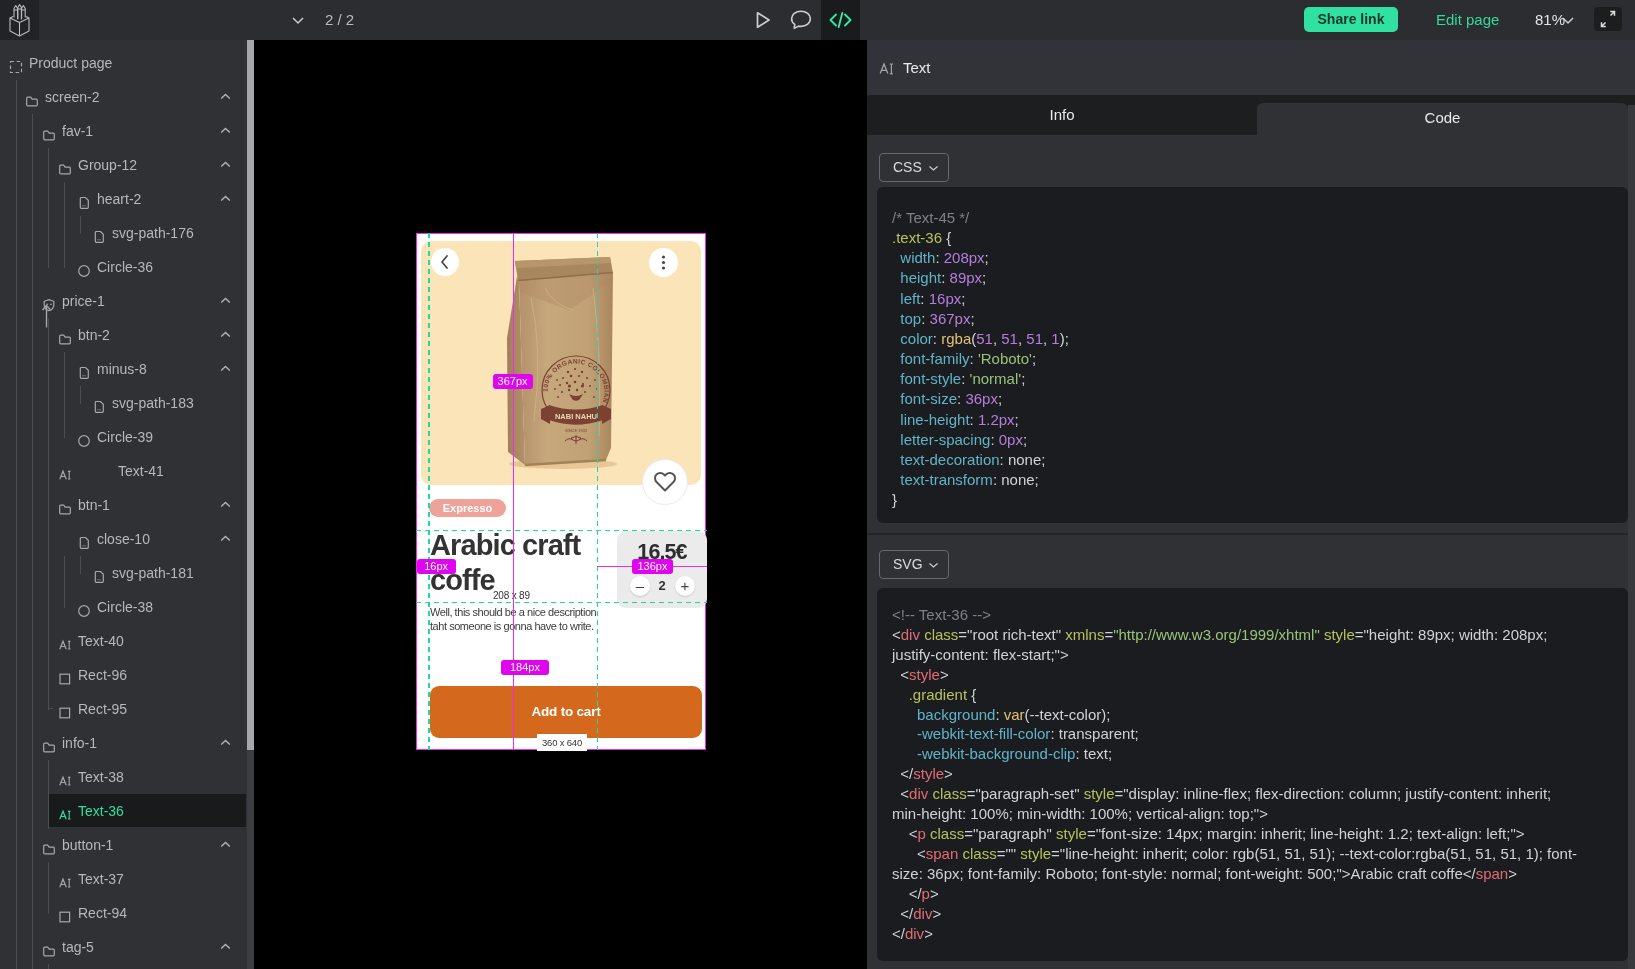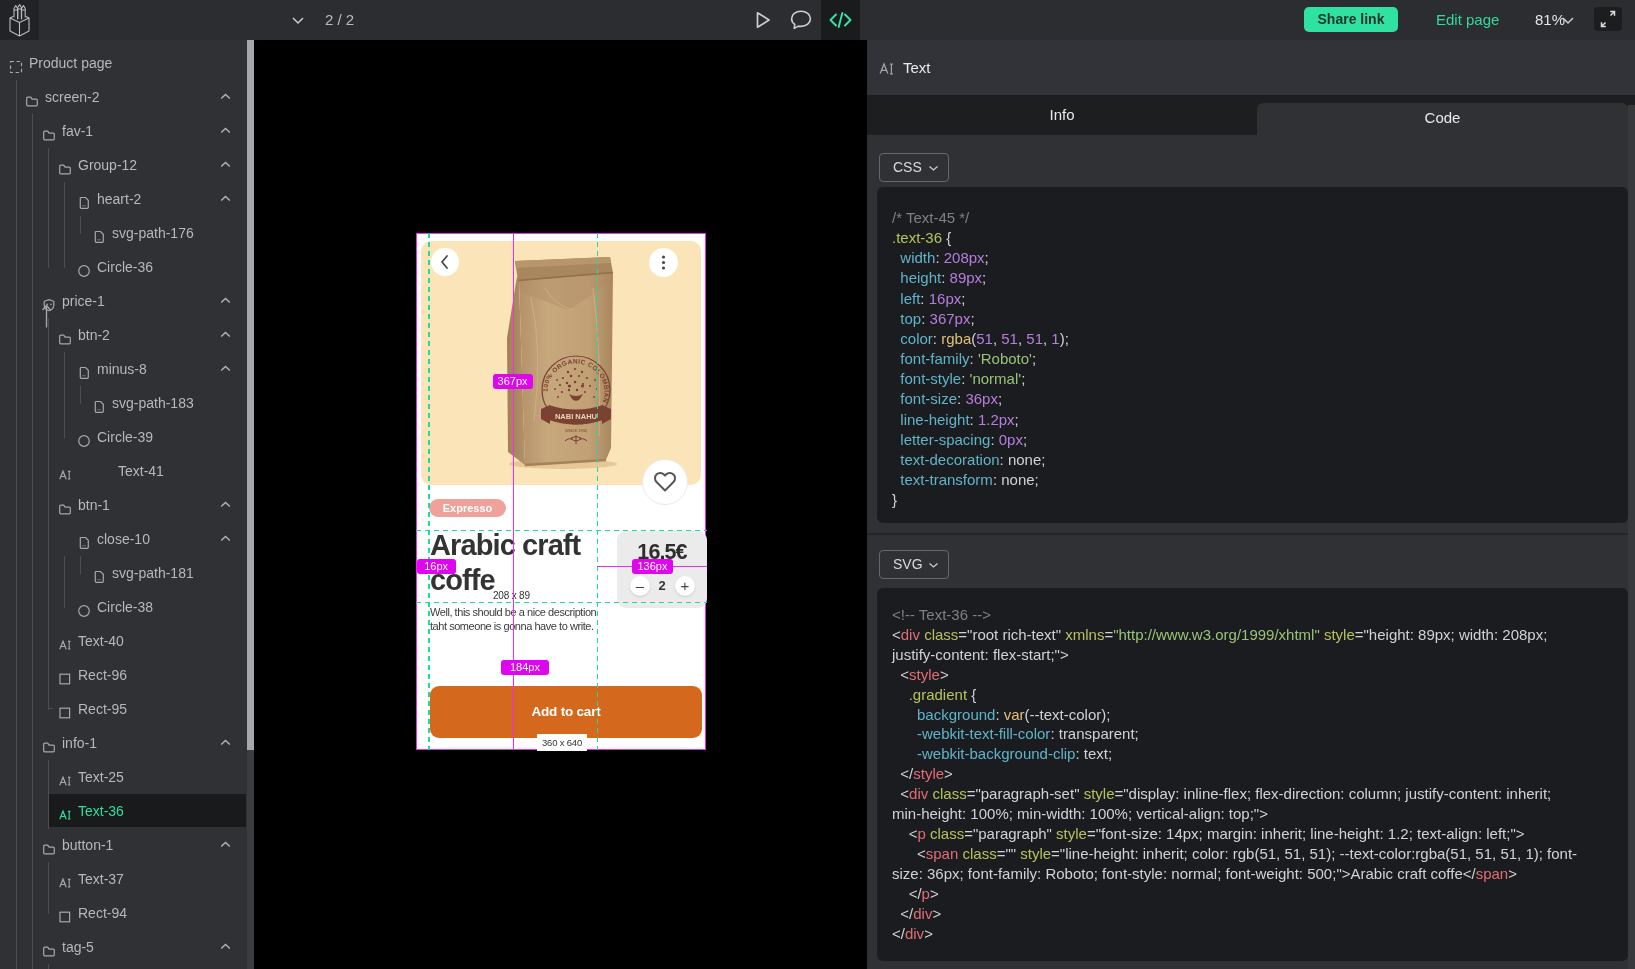--- a/index.html
+++ b/index.html
@@ -342,21 +342,21 @@
           <path d="M1.2 5.4 L5.5 1.4 L9.8 5.4" stroke="#b3b5b7" stroke-width="1.4" fill="none"></path>
         </svg>
       </div>
       <div class="row" style="top:725px;">
         <span style="position:absolute;left:57px;top:4px;width:16px;height:16px;">
           <svg class="tic" width="16" height="16">
             <path d="M2.8 12.2 L6 4.2 L9.2 12.2 M3.9 9.5 h4.3" stroke="#a6a8ab" stroke-width="1.2" fill="none"></path>
             <path d="M12.2 4.4 v7.4 M11 4 q1.2 0.8 2.4 0 M11 12.2 q1.2 -0.8 2.4 0" stroke="#a6a8ab" stroke-width="1.1" fill="none"></path>
           </svg>
         </span>
-        <span class="lbl" style="left:78px;">Text-25</span>
+        <span class="lbl" style="left:78px;">Text-38</span>
       </div>
       <div class="row" style="top:759px;">
         <span style="position:absolute;left:57px;top:4px;width:16px;height:16px;">
           <svg class="tic" width="16" height="16">
             <path d="M2.8 12.2 L6 4.2 L9.2 12.2 M3.9 9.5 h4.3" stroke="#2fdf9e" stroke-width="1.2" fill="none"></path>
             <path d="M12.2 4.4 v7.4 M11 4 q1.2 0.8 2.4 0 M11 12.2 q1.2 -0.8 2.4 0" stroke="#2fdf9e" stroke-width="1.1" fill="none"></path>
           </svg>
         </span>
         <span class="lbl" style="left:78px;color:#2fdf9e;">Text-36</span>
       </div>

